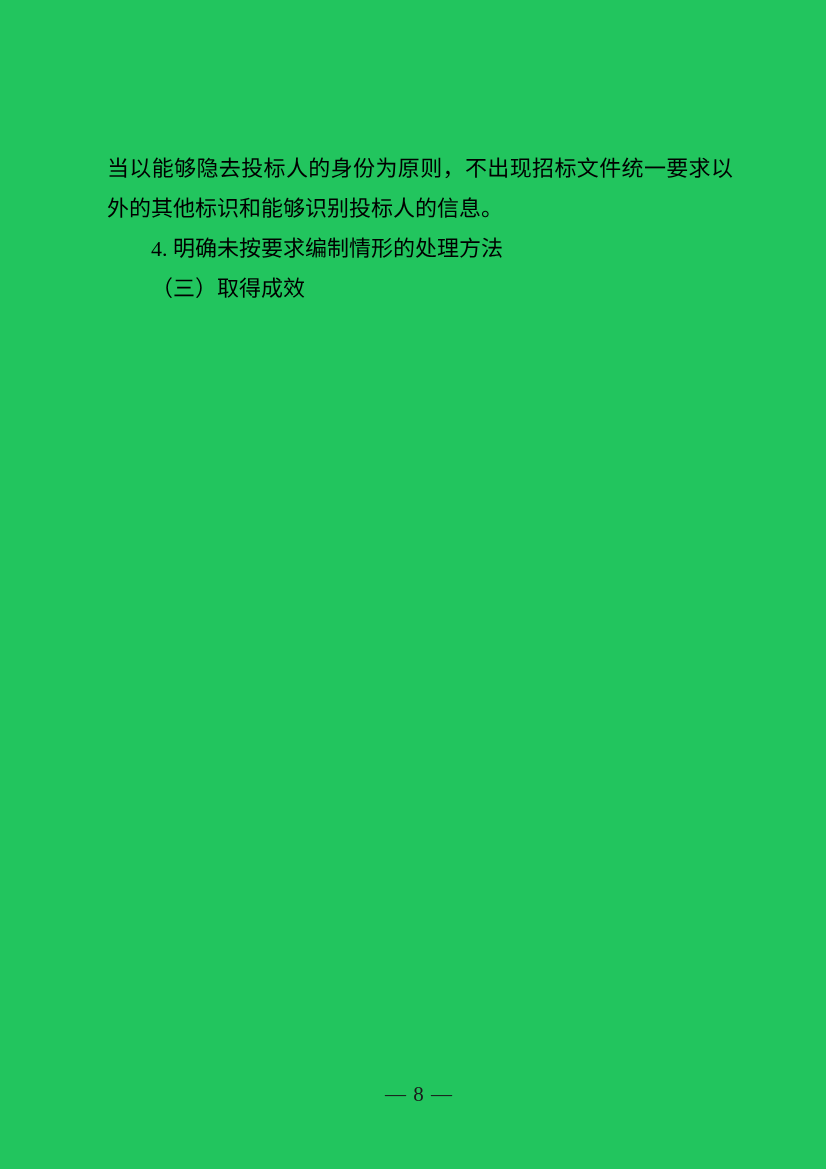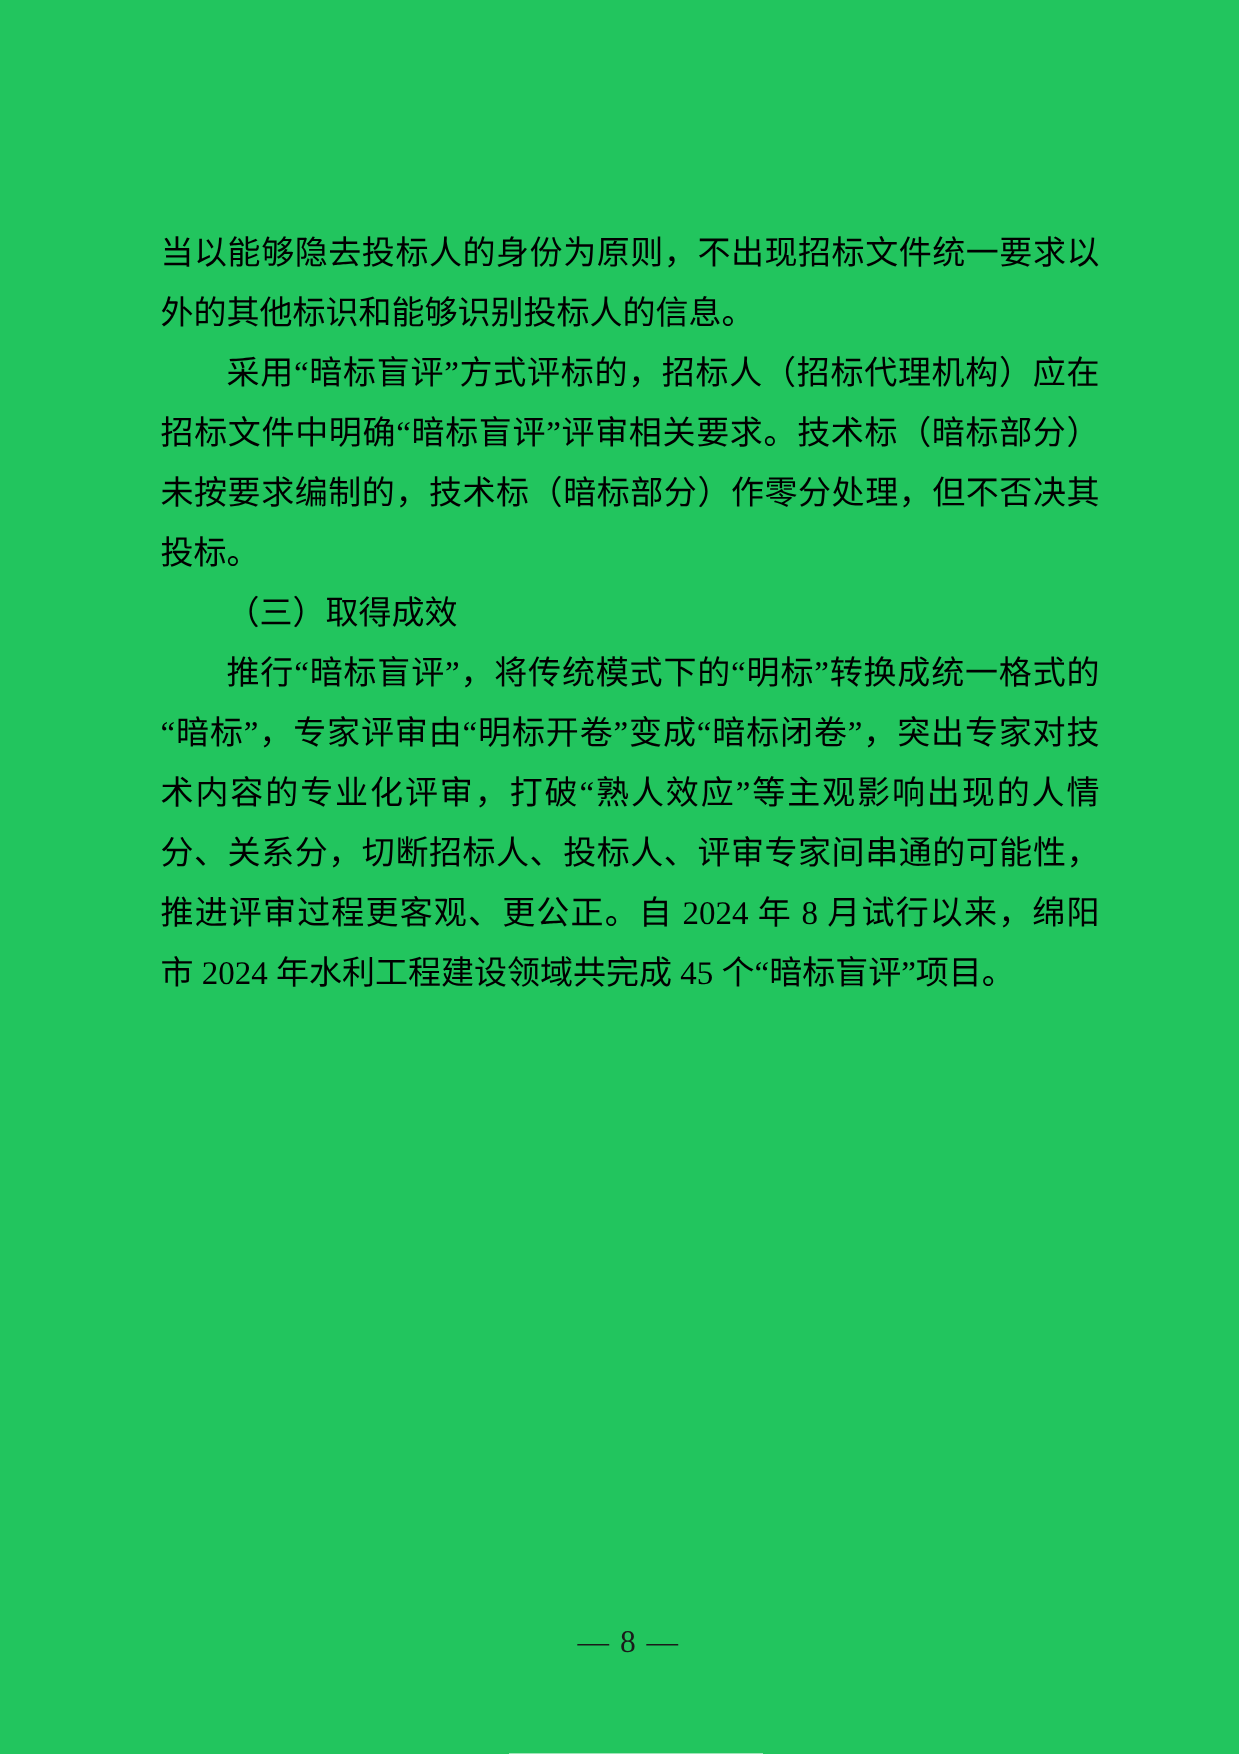--- a/index.html
+++ b/index.html
@@ -50,22 +50,21 @@
     letter-spacing: 1px;
   }
 </style>
 </head>
 <body>
 
 <div class="page">
 
   <div class="body-text">
     <p class="no-indent">当以能够隐去投标人的身份为原则，不出现招标文件统一要求以外的其他标识和能够识别投标人的信息。</p>
-    <p>采用“暗标盲评”方式评标的，招标人（招标代理机构）应在招标文件中明确“暗标盲评”评审相关要求。技术标（暗标部分）未按要求编制的，技术标（暗标部分）作零分处理，但不否决其投标。</p>
+    <p>4. 明确未按要求编制情形的处理方法</p>
     <p class="kaiti-heading">（三）取得成效</p>
-    <p>推行“暗标盲评”，将传统模式下的“明标”转换成统一格式的“暗标”，专家评审由“明标开卷”变成“暗标闭卷”，突出专家对技术内容的专业化评审，打破“熟人效应”等主观影响出现的人情分、关系分，切断招标人、投标人、评审专家间串通的可能性，推进评审过程更客观、更公正。自 2024 年 8 月试行以来，绵阳市 2024 年水利工程建设领域共完成 45 个“暗标盲评”项目。</p>
   </div>
 
   <div class="page-footer">
     <span>— 8 —</span>
   </div>
 
 </div>
 
 </body></html>

